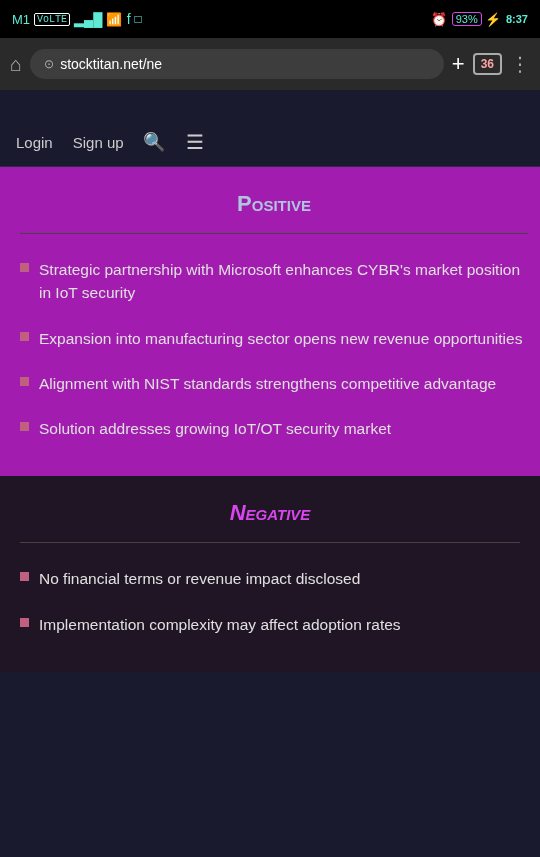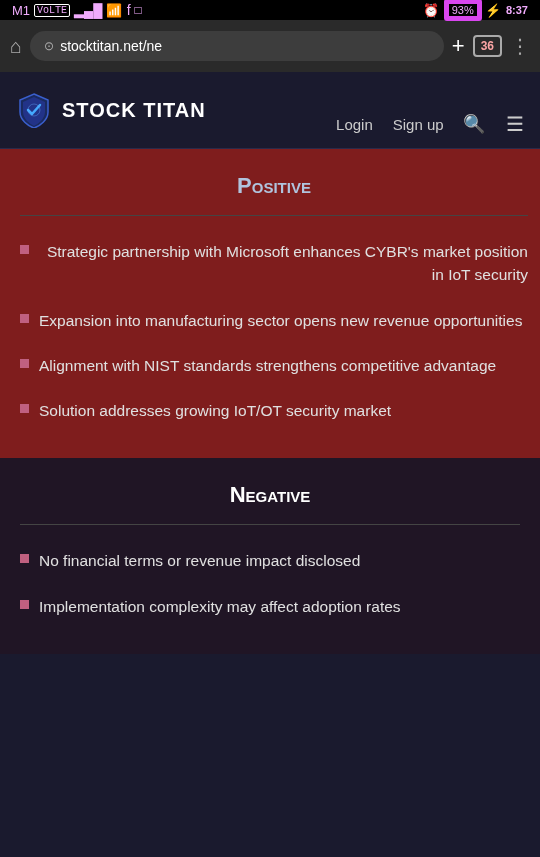--- a/index.html
+++ b/index.html
@@ -9,27 +9,27 @@
       width: 540px;
       min-height: 857px;
       font-family: -apple-system, BlinkMacSystemFont, 'Segoe UI', Arial, sans-serif;
       background: #1a1a2e;
       color: #e0e0e0;
     }
 
     
     .status-bar {
       background: #000;
-      color: #f0abfc;
+      color: #5eead4;
       display: flex;
       justify-content: space-between;
       align-items: center;
       padding: 4px 12px;
       font-size: 13px;
-      height: 20px;
+      height: 38px;
     }
     .status-left { display: flex; align-items: center; gap: 4px; }
     .status-right { display: flex; align-items: center; gap: 4px; }
 
     
     .browser-chrome {
       background: #2a2a2a;
       padding: 8px 10px;
       display: flex;
       align-items: center;
@@ -106,42 +106,41 @@
       font-size: 20px;
     }
 
     
     .main-content {
       padding: 0;
     }
 
     
     .positive-section {
-      background: #7f1d1d;
+      background: #a21caf;
       padding: 24px 12px 36px 20px;
     }
     .section-title {
       text-align: center;
       font-size: 22px;
       font-weight: 700;
       margin-bottom: 16px;
       font-variant: small-caps;
     }
     .positive-section .section-title {
       color: #b0c4de;
     }
     .section-divider {
       height: 1px;
       background: #444;
       margin-bottom: 24px;
     }
     .bullet-list {
       list-style: none;
       padding: 0;
-      text-align: right;
     }
     .bullet-list li {
       display: flex;
       align-items: flex-start;
       gap: 10px;
       margin-bottom: 22px;
       font-size: 15.5px;
       line-height: 1.5;
       color: #e0e0e0;
     }
@@ -156,67 +155,58 @@
       flex-shrink: 0;
       margin-top: 5px;
     }
 
     
     .negative-section {
       background: #201525;
       padding: 24px 20px 36px 20px;
     }
     .negative-section .section-title {
-      color: #ffffff;
+      color: #d946ef;
+      font-style: italic;
     }
   </style>
 </head>
 <body>
 
 <div class="status-bar">
   <div class="status-left">
     <span>M1</span>
     <span style="border:1px solid #fff;border-radius:2px;padding:0 2px;font-size:10px;font-family:Liberation Mono, monospace;">VoLTE</span>
     <span>▂▄█</span>
     <span>📶</span>
     <span style="font-size:14px;">f</span>
     <span style="font-size:12px;">□</span>
   </div>
   <div class="status-right">
     <span>⏰</span>
-    <span style="border:5px solid #d946ef;border-radius:3px;padding:0 3px;font-size:11px;">
+    <span style="border:1px solid #d946ef;border-radius:3px;padding:0 3px;font-size:11px;">
       <span>93</span>%
     </span>
     <span>⚡</span>
     <span style="font-weight:bold;font-size:11px;">8:37</span>
   </div>
 </div>
 
 <div class="browser-chrome">
   <span class="browser-home-icon">⌂</span>
   <div class="address-bar">
     <span class="address-bar-icon">⊙</span>
     <span>stocktitan.net/ne</span>
   </div>
   <span class="new-tab-icon">+</span>
   <span class="tab-count">36</span>
   <span class="browser-menu-icon">⋮</span>
 </div>
 
 <div class="site-header">
-  <div class="site-logo">
-
-    <svg class="logo-icon" viewBox="0 0 36 36" xmlns="http://www.w3.org/2000/svg">
-      <path d="M18 2 L32 8 L32 20 C32 28 24 34 18 36 C12 34 4 28 4 20 L4 8 Z" fill="#1a2a5e" stroke="#3a5fcd" stroke-width="1.5"></path>
-      <path d="M18 5 L29 10 L29 20 C29 27 22 32 18 34 C14 32 7 27 7 20 L7 10 Z" fill="#223388"></path>
-      <path d="M12 18 L16 22 L24 13" stroke="#4af" stroke-width="2.5" fill="none" stroke-linecap="round" stroke-linejoin="round"></path>
-      <circle cx="18" cy="18" r="6" fill="none" stroke="#6af" stroke-width="1" opacity="0.4"></circle>
-    </svg>
-    <span class="site-title">STOCK TITAN</span>
-  </div>
   <div class="site-nav">
     <a class="nav-link">Login</a>
     <a class="nav-link">Sign up</a>
     <span class="nav-icon">🔍</span>
     <span class="hamburger-icon">☰</span>
   </div>
 </div>
 
 <div class="main-content">
 

